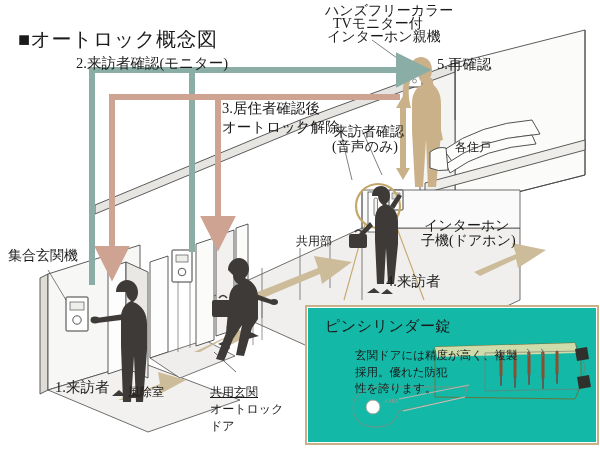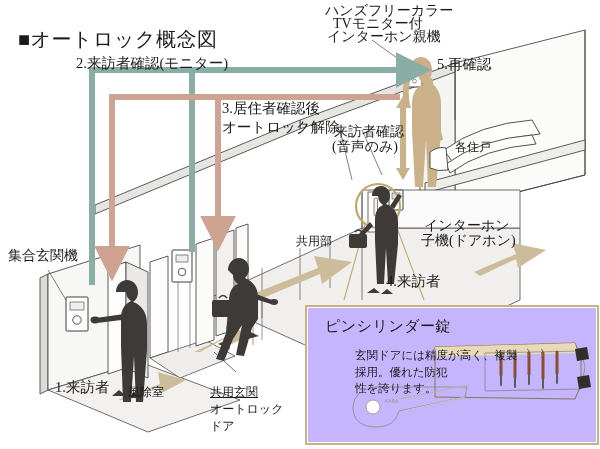--- a/index.html
+++ b/index.html
@@ -9,21 +9,21 @@
     color:#1a1a1a;overflow:hidden;position:relative;
   }
   #stage{position:absolute;left:0;top:0;width:600px;height:449px;}
   svg#scene{position:absolute;left:0;top:0;width:600px;height:449px;}
   .lbl{position:absolute;white-space:pre;line-height:1.18;}
   .title{font-size:20px;letter-spacing:.5px;font-weight:400;}
   .step{font-size:14.5px;}
   .small{font-size:14px;}
   .mid{font-size:12px;}
   .inset{
-    position:absolute;background:#c4b5fd;
+    position:absolute;background:#14b8a6;
     border:2px solid #c8b089;box-shadow:0 0 0 1px #ffffff inset;
   }
   .inset-title{position:absolute;font-size:15px;letter-spacing:.5px;}
   .inset-body{position:absolute;font-size:11.5px;line-height:1.45;width:175px;}
 </style>
 </head>
 <body>
 
 <div id="stage">
 

